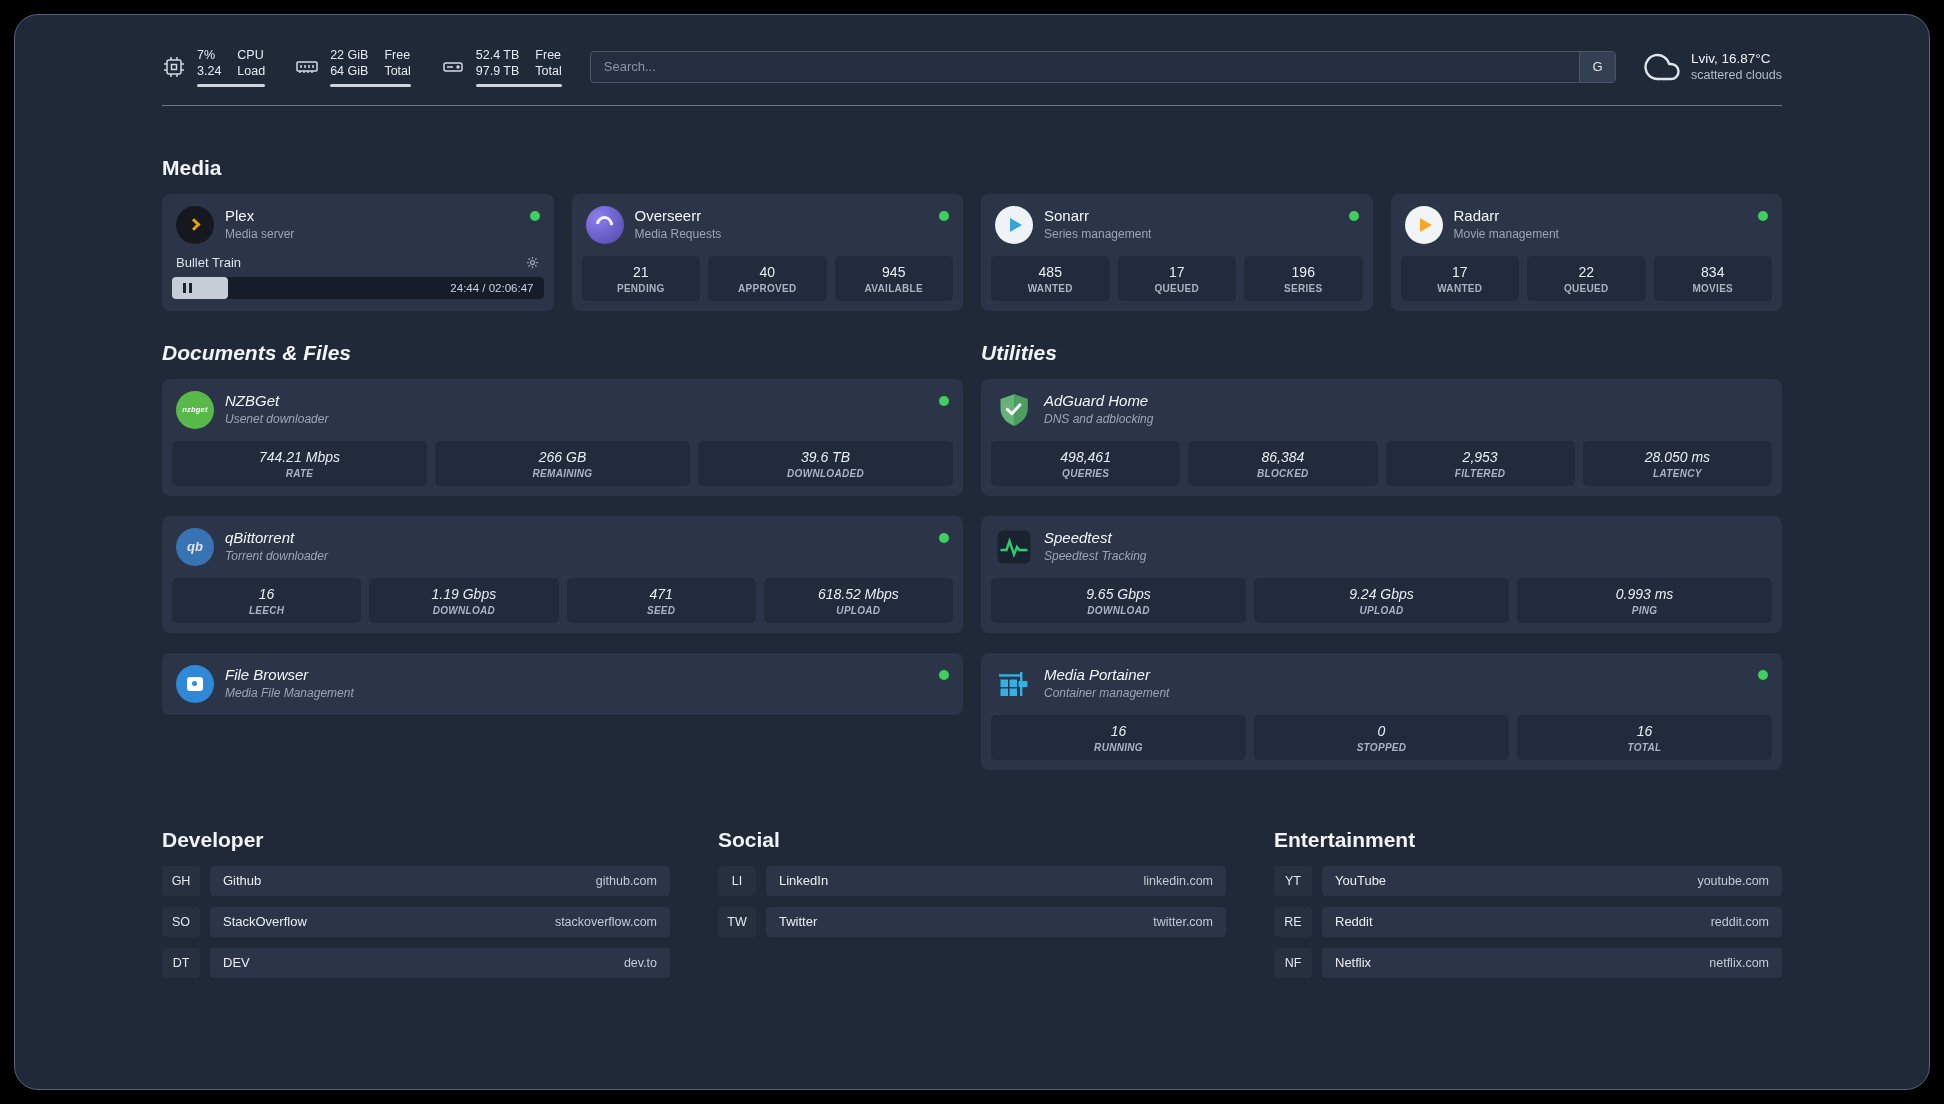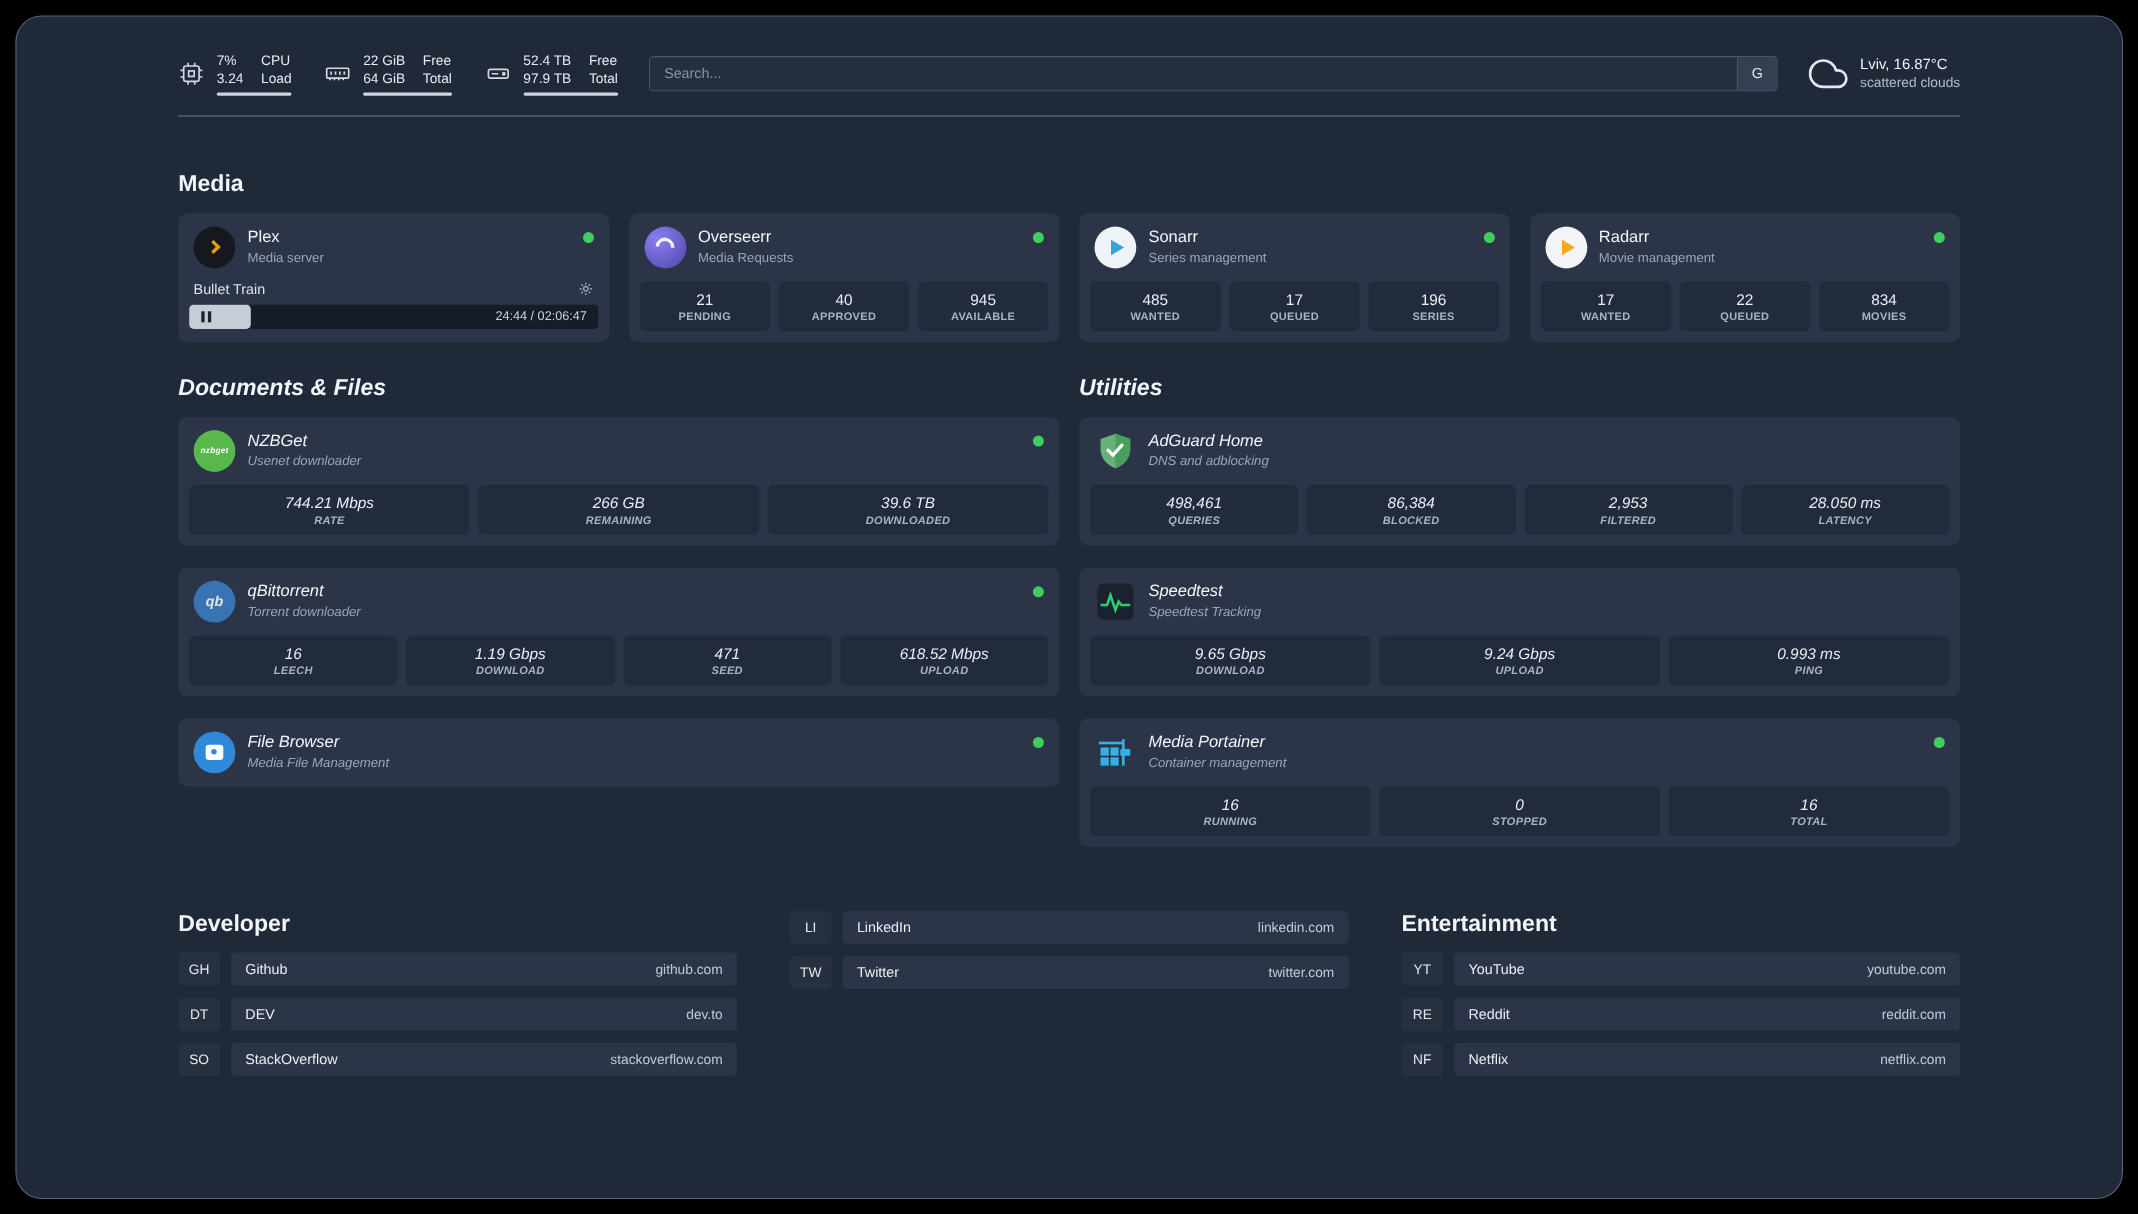--- a/index.html
+++ b/index.html
@@ -503,36 +503,37 @@
       <section>
         <h2 class="sec-title">Developer</h2>
         <div class="bm-item">
           <span class="bm-abbr">GH</span>
           <span class="bm-bar">
             <span class="bm-name">Github</span>
             <span class="bm-url">github.com</span>
           </span>
         </div>
         <div class="bm-item">
+          <span class="bm-abbr">SO</span>
+          <span class="bm-bar">
+            <span class="bm-name">StackOverflow</span>
+            <span class="bm-url">stackoverflow.com</span>
+          </span>
+        </div>
+        <div class="bm-item">
           <span class="bm-abbr">DT</span>
           <span class="bm-bar">
             <span class="bm-name">DEV</span>
             <span class="bm-url">dev.to</span>
           </span>
         </div>
-        <div class="bm-item">
-          <span class="bm-abbr">SO</span>
-          <span class="bm-bar">
-            <span class="bm-name">StackOverflow</span>
-            <span class="bm-url">stackoverflow.com</span>
-          </span>
-        </div>
       </section>
 
       <section>
+        <h2 class="sec-title">Social</h2>
         <div class="bm-item">
           <span class="bm-abbr">LI</span>
           <span class="bm-bar">
             <span class="bm-name">LinkedIn</span>
             <span class="bm-url">linkedin.com</span>
           </span>
         </div>
         <div class="bm-item">
           <span class="bm-abbr">TW</span>
           <span class="bm-bar">

